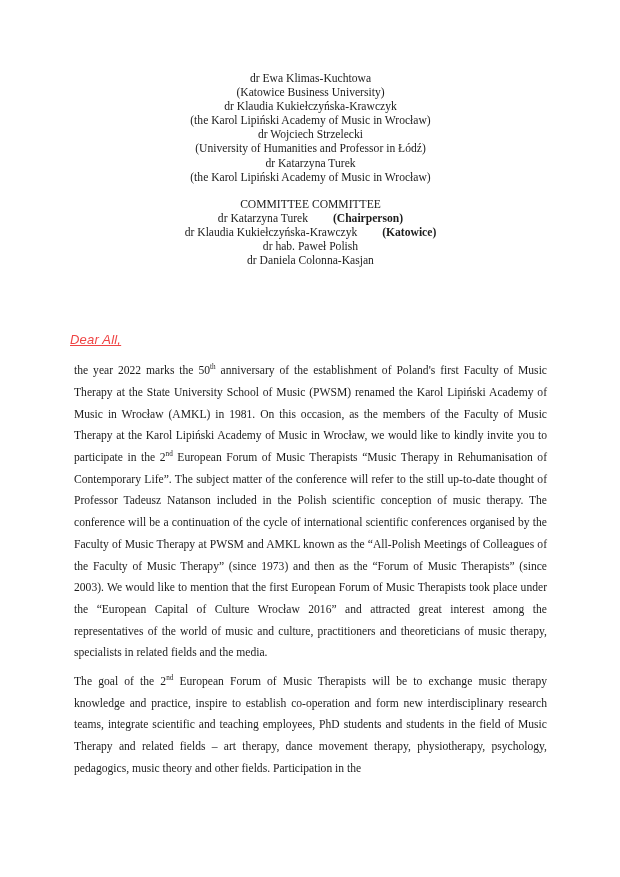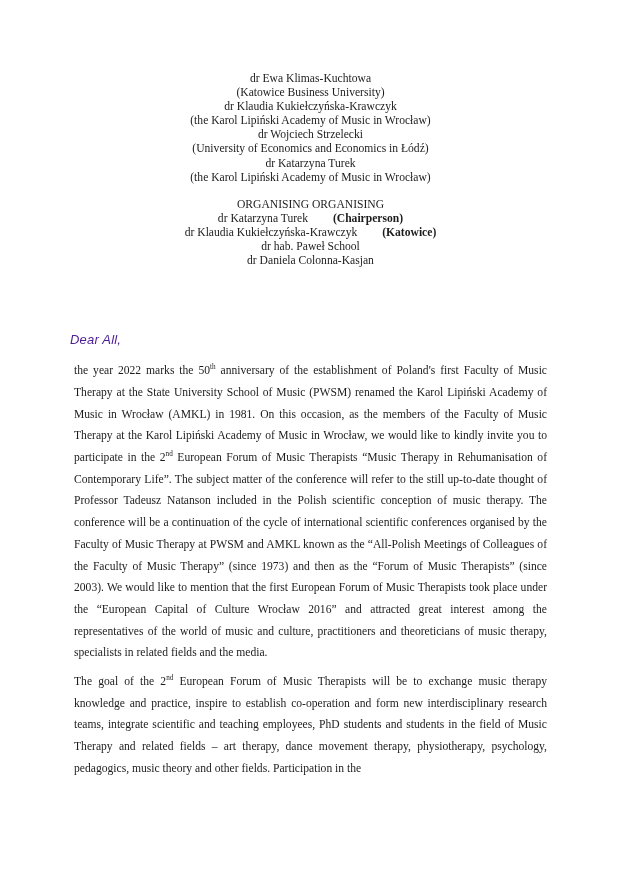--- a/index.html
+++ b/index.html
@@ -61,32 +61,32 @@
 <body>
 
 <div class="page">
 
   <div class="committee-block">
     <div class="committee-line">dr Ewa Klimas-Kuchtowa</div>
     <div class="committee-line">(Katowice Business University)</div>
     <div class="committee-line">dr Klaudia Kukiełczyńska-Krawczyk</div>
     <div class="committee-line">(the Karol Lipiński Academy of Music in Wrocław)</div>
     <div class="committee-line">dr Wojciech Strzelecki</div>
-    <div class="committee-line">(University of Economics and Economics in Łódź)</div>
+    <div class="committee-line">(University of Humanities and Professor in Łódź)</div>
     <div class="committee-line">dr Katarzyna Turek</div>
     <div class="committee-line">(the Karol Lipiński Academy of Music in Wrocław)</div>
   </div>
 
   <div class="committee-block org-block">
-    <div class="committee-line">ORGANISING ORGANISING</div>
+    <div class="committee-line">COMMITTEE COMMITTEE</div>
     <div class="committee-line"><span>dr Katarzyna Turek </span><b>(Chairperson)</b></div>
     <div class="committee-line"><span>dr Klaudia Kukiełczyńska-Krawczyk </span><b>(Katowice)</b></div>
-    <div class="committee-line"><span>dr hab. Paweł School</span></div>
+    <div class="committee-line"><span>dr hab. Paweł Polish</span></div>
     <div class="committee-line"><span>dr Daniela Colonna-Kasjan</span></div>
   </div>
 
-  <div class="salutation" style="color: #4c1d95;">Dear All,</div>
+  <div class="salutation" style="color: #ef4444; text-decoration: underline;">Dear All,</div>
 
   <p class="body-para first"><span>the year 2022 marks the 50</span><sup>th</sup><span> anniversary of the establishment of Poland's first Faculty of Music Therapy at the State University School of Music (PWSM) renamed the Karol Lipiński Academy of Music in Wrocław (AMKL) in 1981. On this occasion, as the members of the Faculty of Music Therapy at the Karol Lipiński Academy of Music in Wrocław, we would like to kindly invite you to participate in the 2</span><sup>nd</sup><span> European Forum of Music Therapists “Music Therapy in Rehumanisation of Contemporary Life”. The subject matter of the conference will refer to the still up-to-date thought of Professor Tadeusz Natanson included in the Polish scientific conception of music therapy. The conference will be a continuation of the cycle of international scientific conferences organised by the Faculty of Music Therapy at PWSM and AMKL known as the “All-Polish Meetings of Colleagues of the Faculty of Music Therapy” (since 1973) and then as the “Forum of Music Therapists” (since 2003). We would like to mention that the first European Forum of Music Therapists took place under the “European Capital of Culture Wrocław 2016” and attracted great interest among the representatives of the world of music and culture, practitioners and theoreticians of music therapy, specialists in related fields and the media.</span></p>
 
   <p class="body-para second"><span>The goal of the 2</span><sup>nd</sup><span> European Forum of Music Therapists will be to exchange music therapy knowledge and practice, inspire to establish co-operation and form new interdisciplinary research teams, integrate scientific and teaching employees, PhD students and students in the field of Music Therapy and related fields – art therapy, dance movement therapy, physiotherapy, psychology, pedagogics, music theory and other fields. Participation in the</span></p>
 
 </div>
 
 </body></html>

